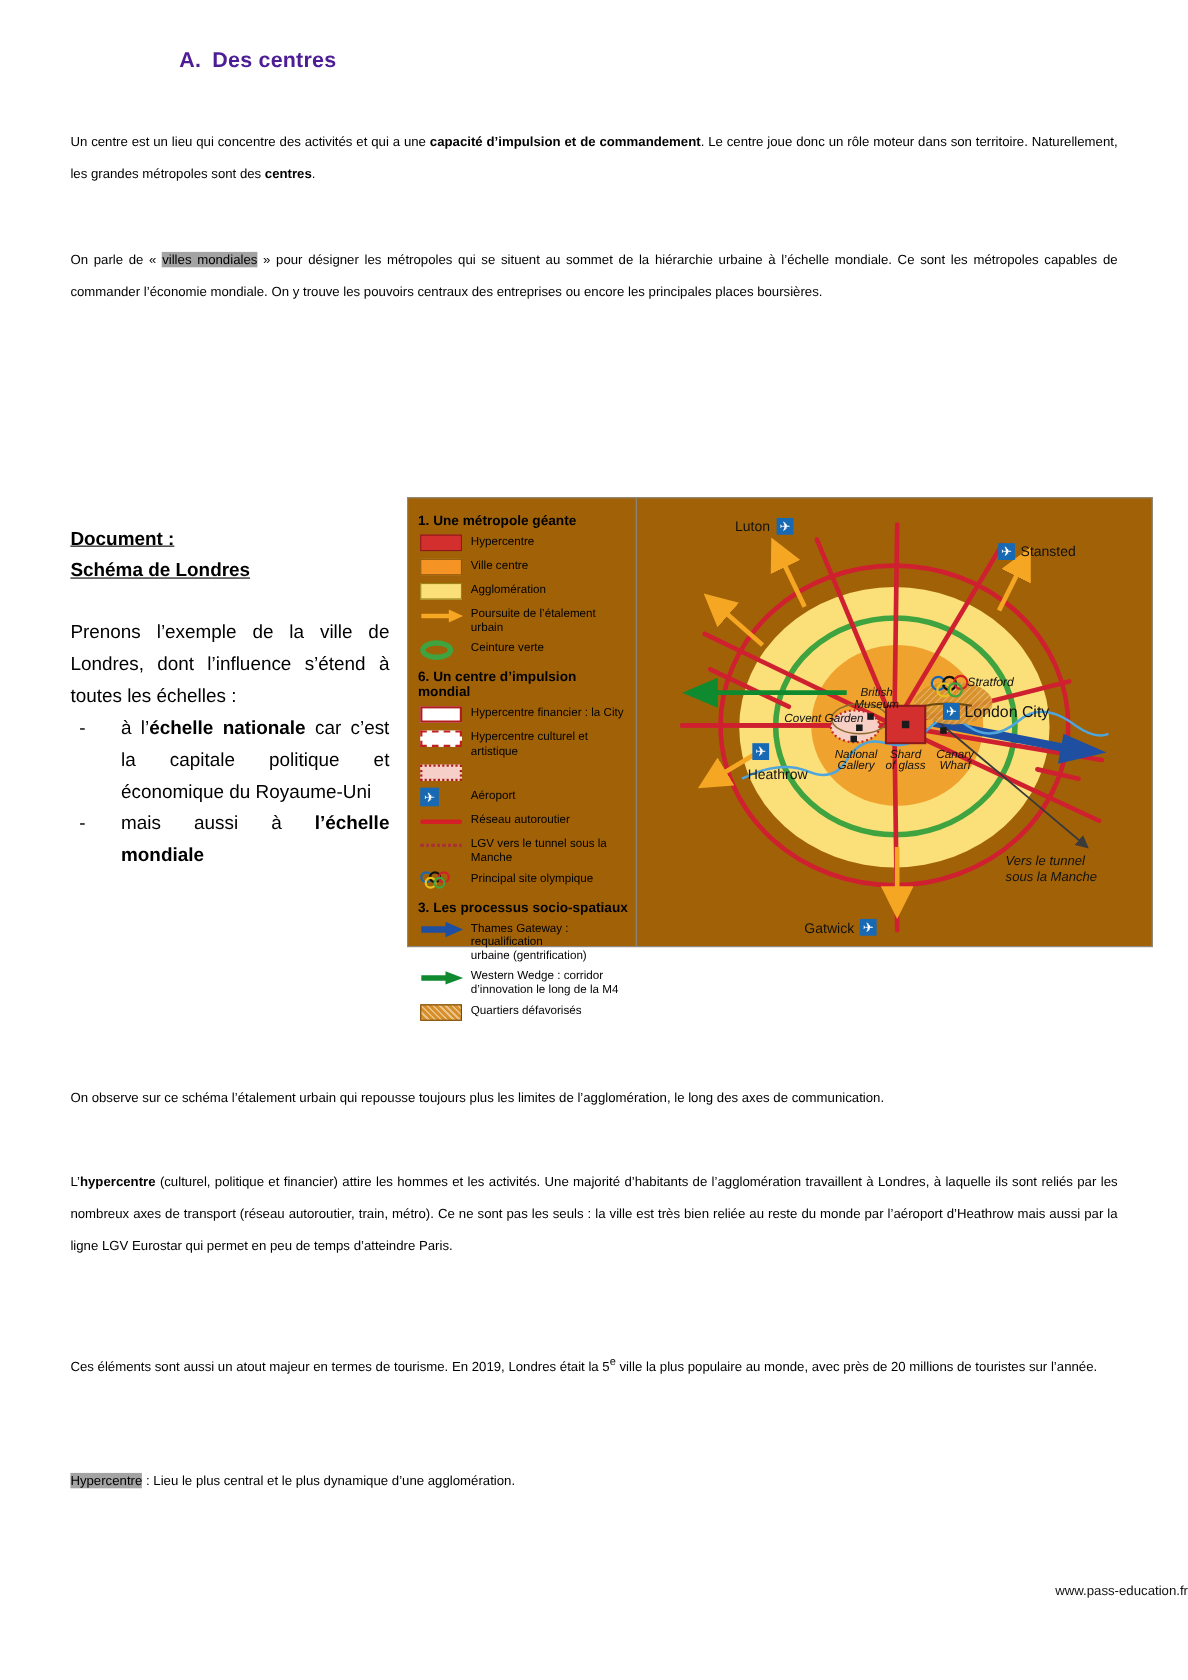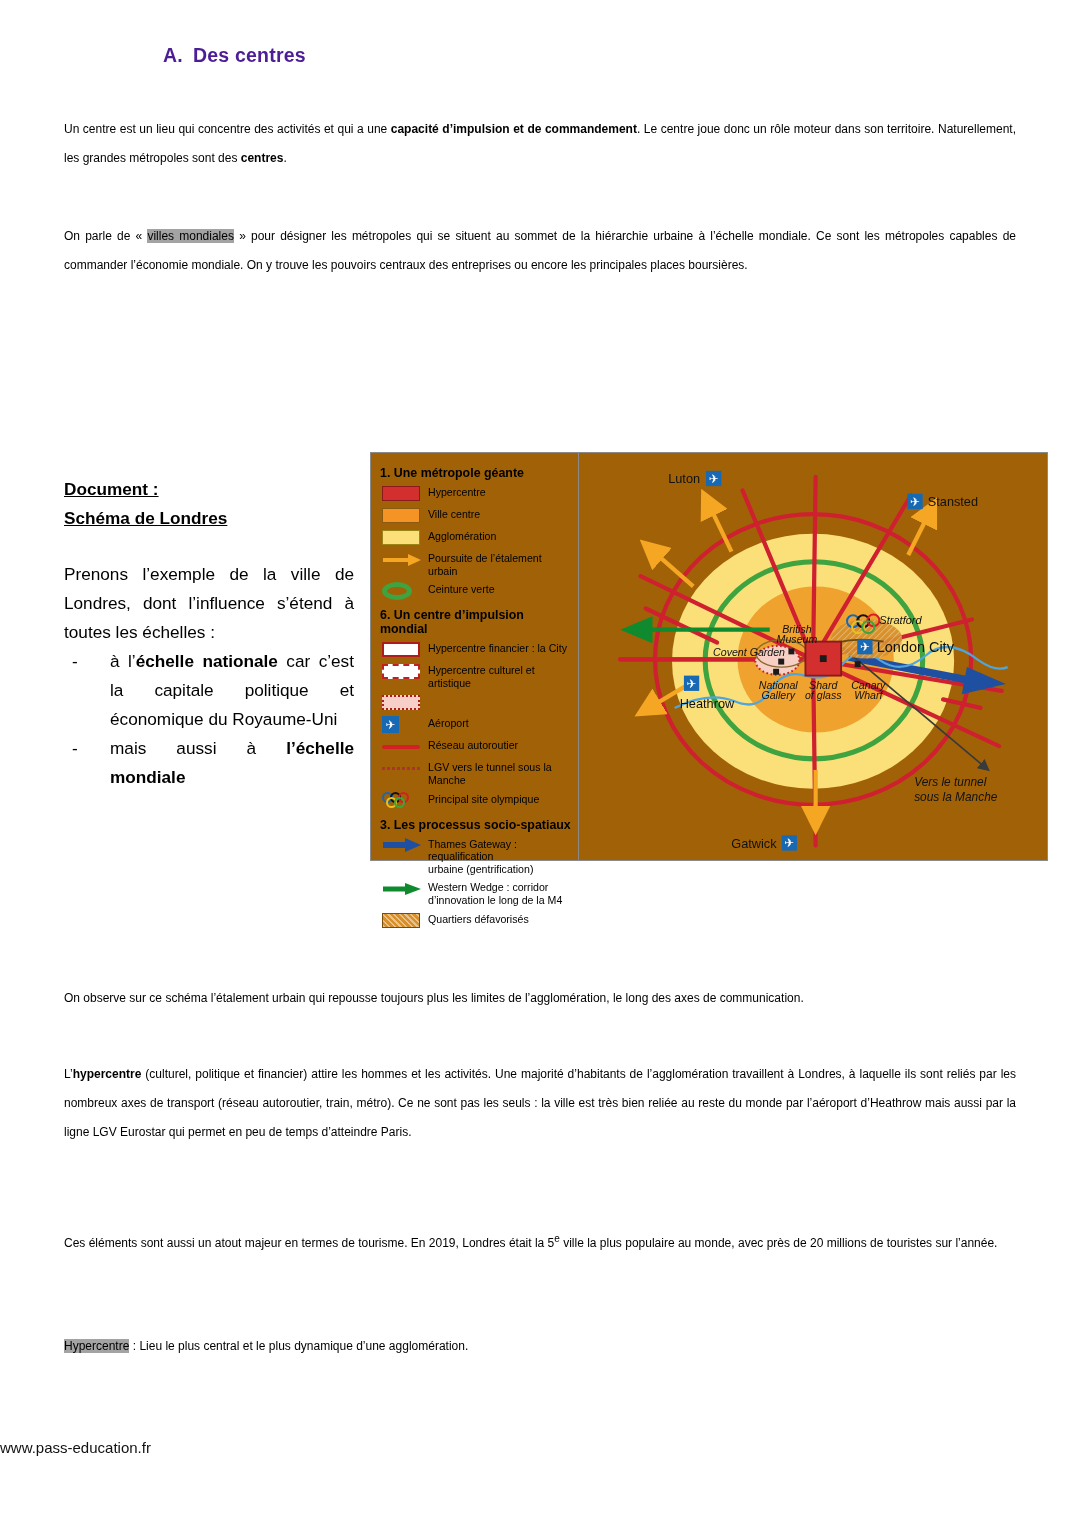--- a/index.html
+++ b/index.html
@@ -114,21 +114,21 @@
   
   .mappanel{
     position:absolute;left:209px;top:0;right:0;bottom:0;
     overflow:hidden;
   }
   .mapsvg{display:block;width:100%;height:100%;}
 
   
   .footer{
     position:absolute;left:0;top:1439px;width:1080px;
-    text-align:left;font-size:15px;color:#111;
+    text-align:right;font-size:12px;color:#111;
   }
 </style>
 </head>
 <body>
 
 <div class="page">
 
   <div class="heading">
     <span class="ltr">A.</span><span>Des centres</span>
   </div>

